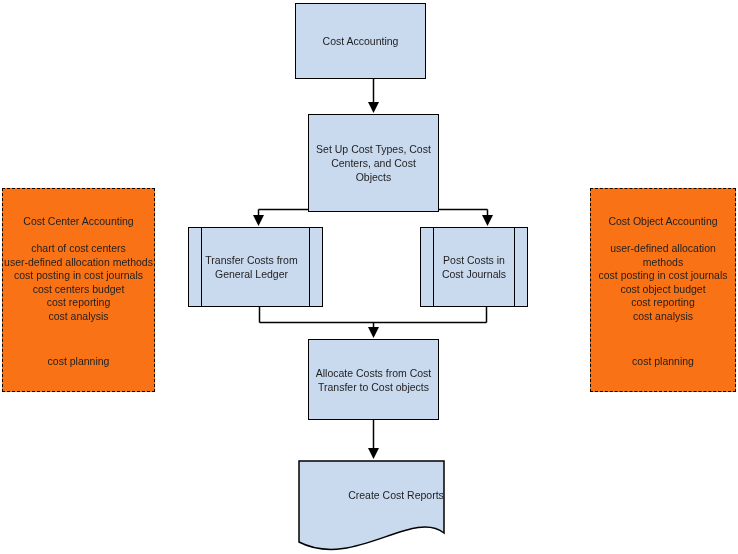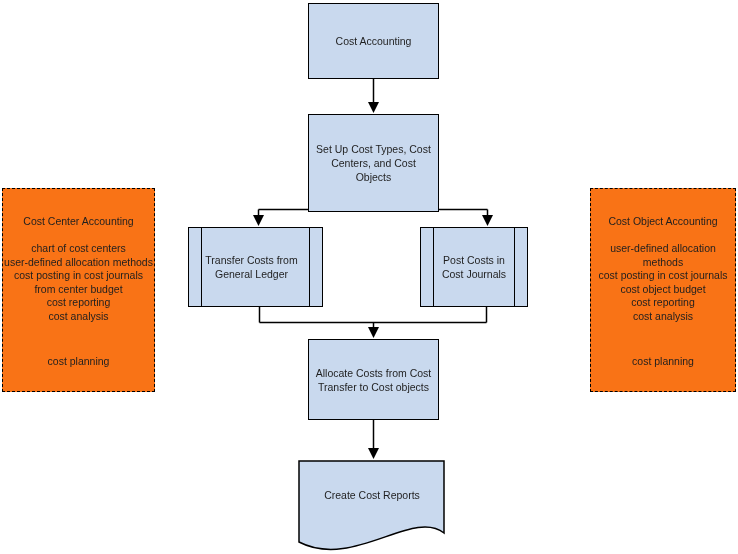--- a/index.html
+++ b/index.html
@@ -66,22 +66,23 @@
   }
   #document-label {
     position: absolute;
     left: 298px;
     top: 488px;
     width: 148px;
     text-align: center;
     font-size: 10.5px;
     line-height: 14px;
     z-index: 2;
+    padding-left: 24px;
   }
-  #node-cost-accounting { left: 308px; top: 3px;   width: 131px; height: 76px; }
+  #node-cost-accounting { left: 295px; top: 3px;   width: 131px; height: 76px; }
   #node-setup           { left: 308px; top: 114px; width: 131px; height: 98px; }
   #node-transfer        { left: 188px; top: 227px; width: 135px; height: 80px; padding-left: 10px; }
   #node-post            { left: 420px; top: 227px; width: 108px; height: 80px; }
   #node-allocate        { left: 308px; top: 339px; width: 131px; height: 81px; }
   #panel-left  { left: 2px;   width: 153px; }
   #panel-right { left: 590px; width: 146px; }
 </style>
 </head>
 <body>
 
@@ -142,21 +143,21 @@
   </svg>
   <div id="document-label">
     <span>Create Cost Reports</span>
   </div>
 
   <div class="panel" id="panel-left">
     <div class="panel-title">Cost Center Accounting</div>
     <div class="panel-item">chart of cost centers</div>
     <div class="panel-item">user-defined allocation methods</div>
     <div class="panel-item">cost posting in cost journals</div>
-    <div class="panel-item">from center budget</div>
+    <div class="panel-item">cost centers budget</div>
     <div class="panel-item">cost reporting</div>
     <div class="panel-item">cost analysis</div>
     <div class="panel-footer">cost planning</div>
   </div>
 
   <div class="panel" id="panel-right">
     <div class="panel-title">Cost Object Accounting</div>
     <div class="panel-item">user-defined allocation methods</div>
     <div class="panel-item">cost posting in cost journals</div>
     <div class="panel-item">cost object budget</div>

